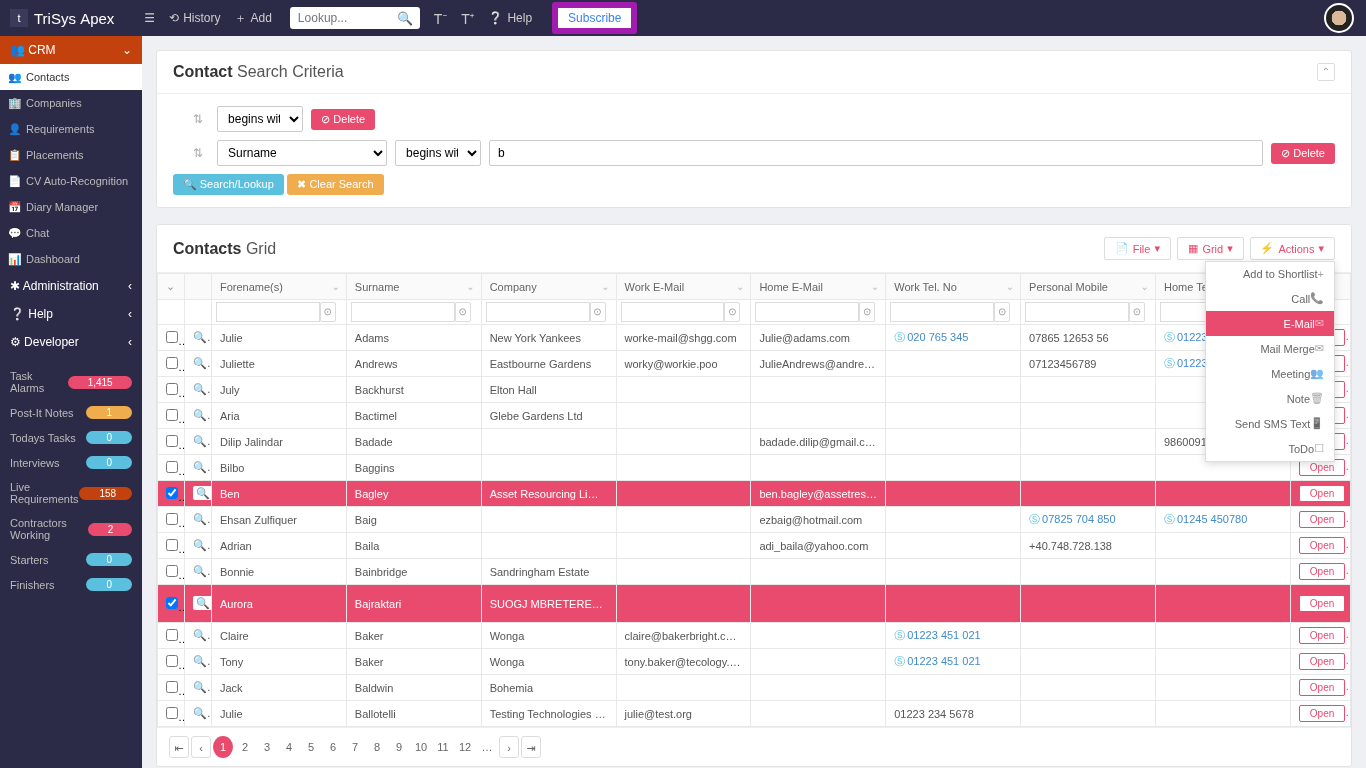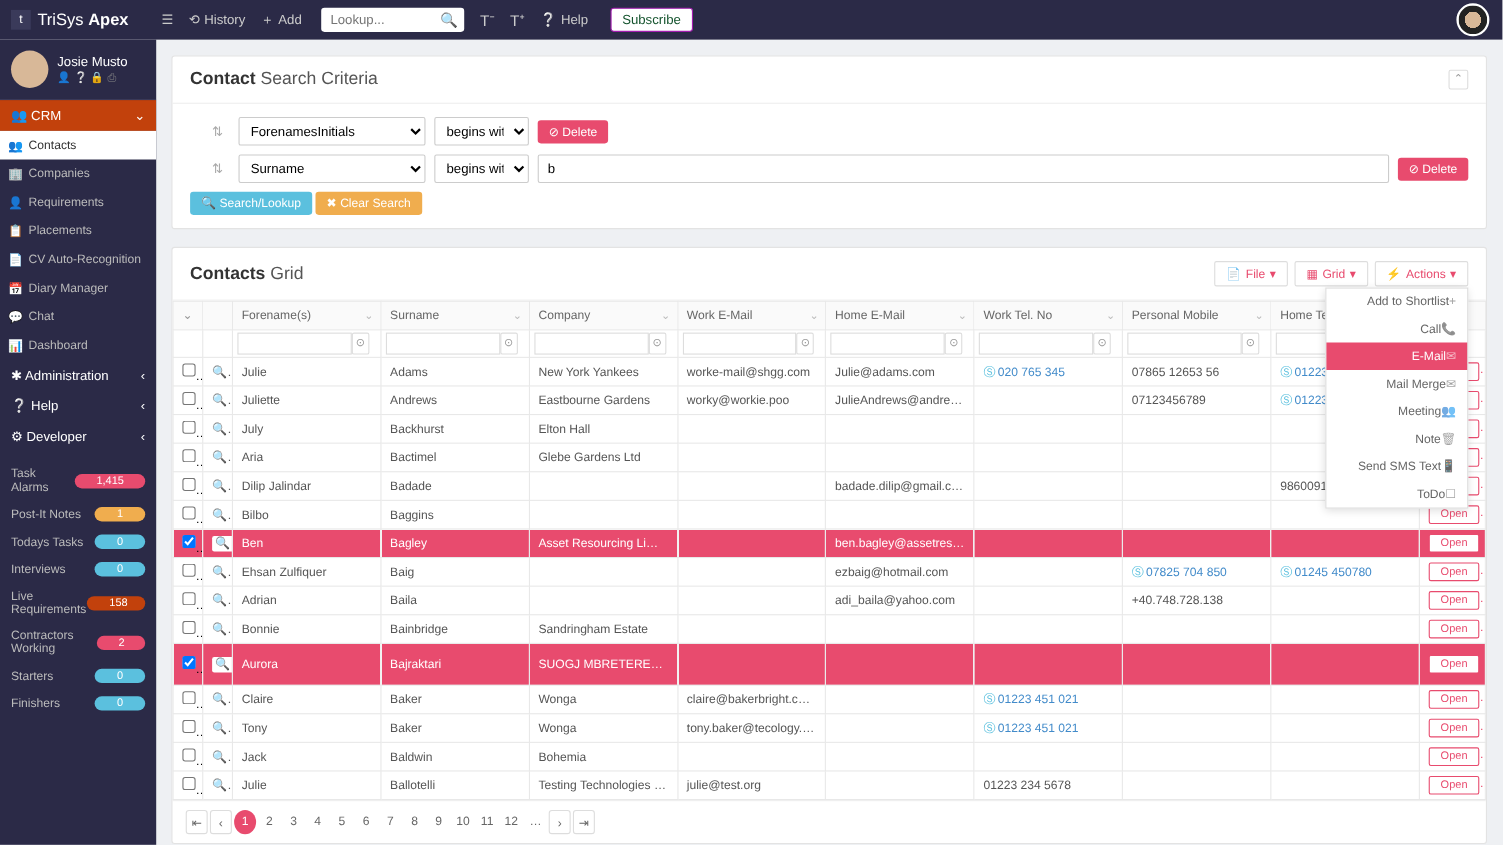--- a/index.html
+++ b/index.html
@@ -5,21 +5,21 @@
 *{box-sizing:border-box;margin:0;padding:0;font-family:"Segoe UI",Arial,sans-serif}
 body{background:#eef0f3;font-size:12px;color:#333;overflow:hidden;width:1366px;height:768px}
 .topbar{height:36px;background:#2b2a47;color:#fff;display:flex;align-items:center;padding:0 10px;position:relative}
 .logo{display:flex;align-items:center;font-size:15px;font-weight:400}
 .logo-square{width:18px;height:18px;background:#3a3a5a;display:inline-flex;align-items:center;justify-content:center;margin-right:6px;font-size:11px}
 .top-actions{display:flex;align-items:center;margin-left:30px;gap:14px}
 .top-actions .ta{color:#ccc;font-size:12px;cursor:pointer;display:flex;align-items:center;gap:4px}
 .search-wrap{position:relative;margin-left:4px}
 .search-wrap input{width:130px;height:22px;border:none;border-radius:3px;padding:0 24px 0 8px;background:#fff;font-size:12px}
 .search-wrap .ico{position:absolute;right:6px;top:4px;color:#666;font-size:13px}
-.s-btn{border:1px solid #a21caf;background:#fff;color:#14532d;padding:3px 10px;border-radius:3px;font-size:12px;margin-left:6px}
+.s-btn{border:6px solid #a21caf;background:#fff;color:#3b82f6;padding:3px 10px;border-radius:3px;font-size:12px;margin-left:6px}
 .avatar-tr{width:30px;height:30px;border-radius:50%;background:#fff;position:absolute;right:12px;top:3px;border:2px solid #fff;background-image:radial-gradient(circle,#d8b898 40%,#222 41%)}
 .sidebar{position:absolute;left:0;top:36px;width:142px;bottom:0;background:#2b2a47;color:#bbb;overflow-y:auto}
 .sb-user{padding:10px;display:flex;align-items:center;gap:8px;border-bottom:1px solid #3a3958}
 .sb-user .av{width:34px;height:34px;border-radius:50%;background:#d8b898}
 .sb-user .nm{font-size:12px;color:#fff}
 .sb-user .ic{font-size:10px;color:#888;margin-top:2px}
 .sb-section{background:#c2410c;padding:7px 10px;font-size:12px;display:flex;align-items:center;justify-content:space-between;color:#fff}
 .sb-item{padding:7px 10px 7px 26px;font-size:11px;cursor:pointer;position:relative;color:#bbb}
 .sb-item.active{background:#fff;color:#333}
 .sb-item .ico{position:absolute;left:8px;font-size:11px}
@@ -78,46 +78,39 @@
 .dropdown .di.hl{background:#e84b6e;color:#fff}
 .collapse-caret{border:1px solid #ddd;width:18px;height:18px;border-radius:2px;text-align:center;line-height:16px;color:#999;font-size:10px}
 </style>
 </head>
 <body>
 
 <div class="topbar">
   <div class="logo">
     <span class="logo-square">t</span>
     <span>TriSys</span>&nbsp;
-    <span style="font-weight:700">Apex</span>
+    <span style="font-weight:400">Apex</span>
   </div>
   <div class="top-actions">
     <span class="ta">☰</span>
     <span class="ta">⟲ <span>History</span></span>
     <span class="ta">＋ <span>Add</span></span>
     <span class="search-wrap">
       <input placeholder="Lookup..." style="">
       <span class="ico">🔍</span>
     </span>
     <span class="ta" style="font-size:14px">T⁻</span>
     <span class="ta" style="font-size:14px">T⁺</span>
     <span class="ta">❔ <span>Help</span></span>
     <button class="s-btn">Subscribe</button>
   </div>
   <div class="avatar-tr"></div>
 </div>
 
 <div class="sidebar">
-  <div class="sb-user">
-    <div class="av"></div>
-    <div>
-      <div class="nm">Josie Musto</div>
-      <div class="ic">👤 ❔ 🔒 ⎙</div>
-    </div>
-  </div>
   <div class="sb-section">
     <span>👥 <span>CRM</span></span>
     <span>⌄</span>
   </div>
   <div id="nav-items">
       <div class="sb-item active"><span class="ico">👥</span>Contacts</div>
       <div class="sb-item"><span class="ico">🏢</span>Companies</div>
       <div class="sb-item"><span class="ico">👤</span>Requirements</div>
       <div class="sb-item"><span class="ico">📋</span>Placements</div>
       <div class="sb-item"><span class="ico">📄</span>CV Auto-Recognition</div>
@@ -178,21 +171,20 @@
 
   <div class="panel">
     <div class="panel-h">
       <span class="t"><b>Contact</b> <span>Search Criteria</span></span>
       <span class="collapse-caret">⌃</span>
     </div>
     <div class="panel-b">
       <div id="crit-rows" style="padding-left:14px">
           <div class="crit-row">
             <span class="drag">⇅</span>
-  <select class="sel1"><option>ForenamesInitials</option></select>
   <select class="sel2"><option>begins with</option></select>
   <button class="btn btn-red">⊘ Delete</button>
           </div>
           <div class="crit-row">
             <span class="drag">⇅</span>
   <select class="sel1"><option>Surname</option></select>
   <select class="sel2"><option>begins with</option></select>
   <input value="b" style="">
   <button class="btn btn-red">⊘ Delete</button>
           </div>

